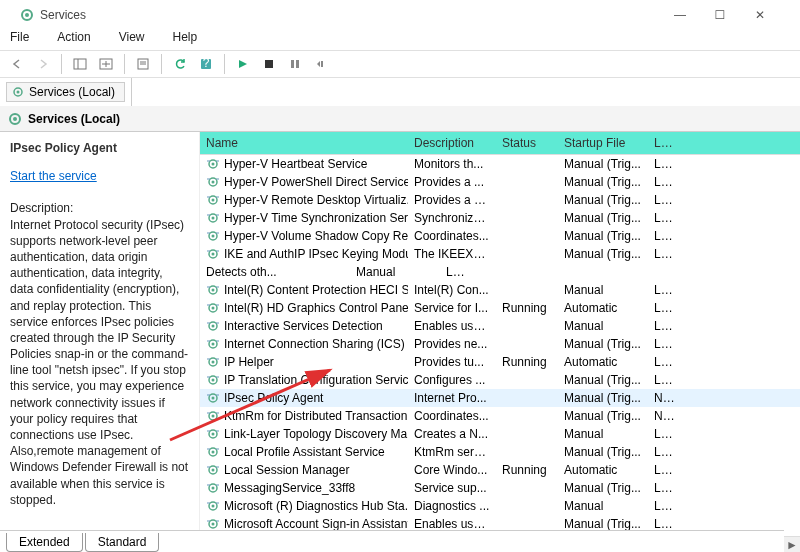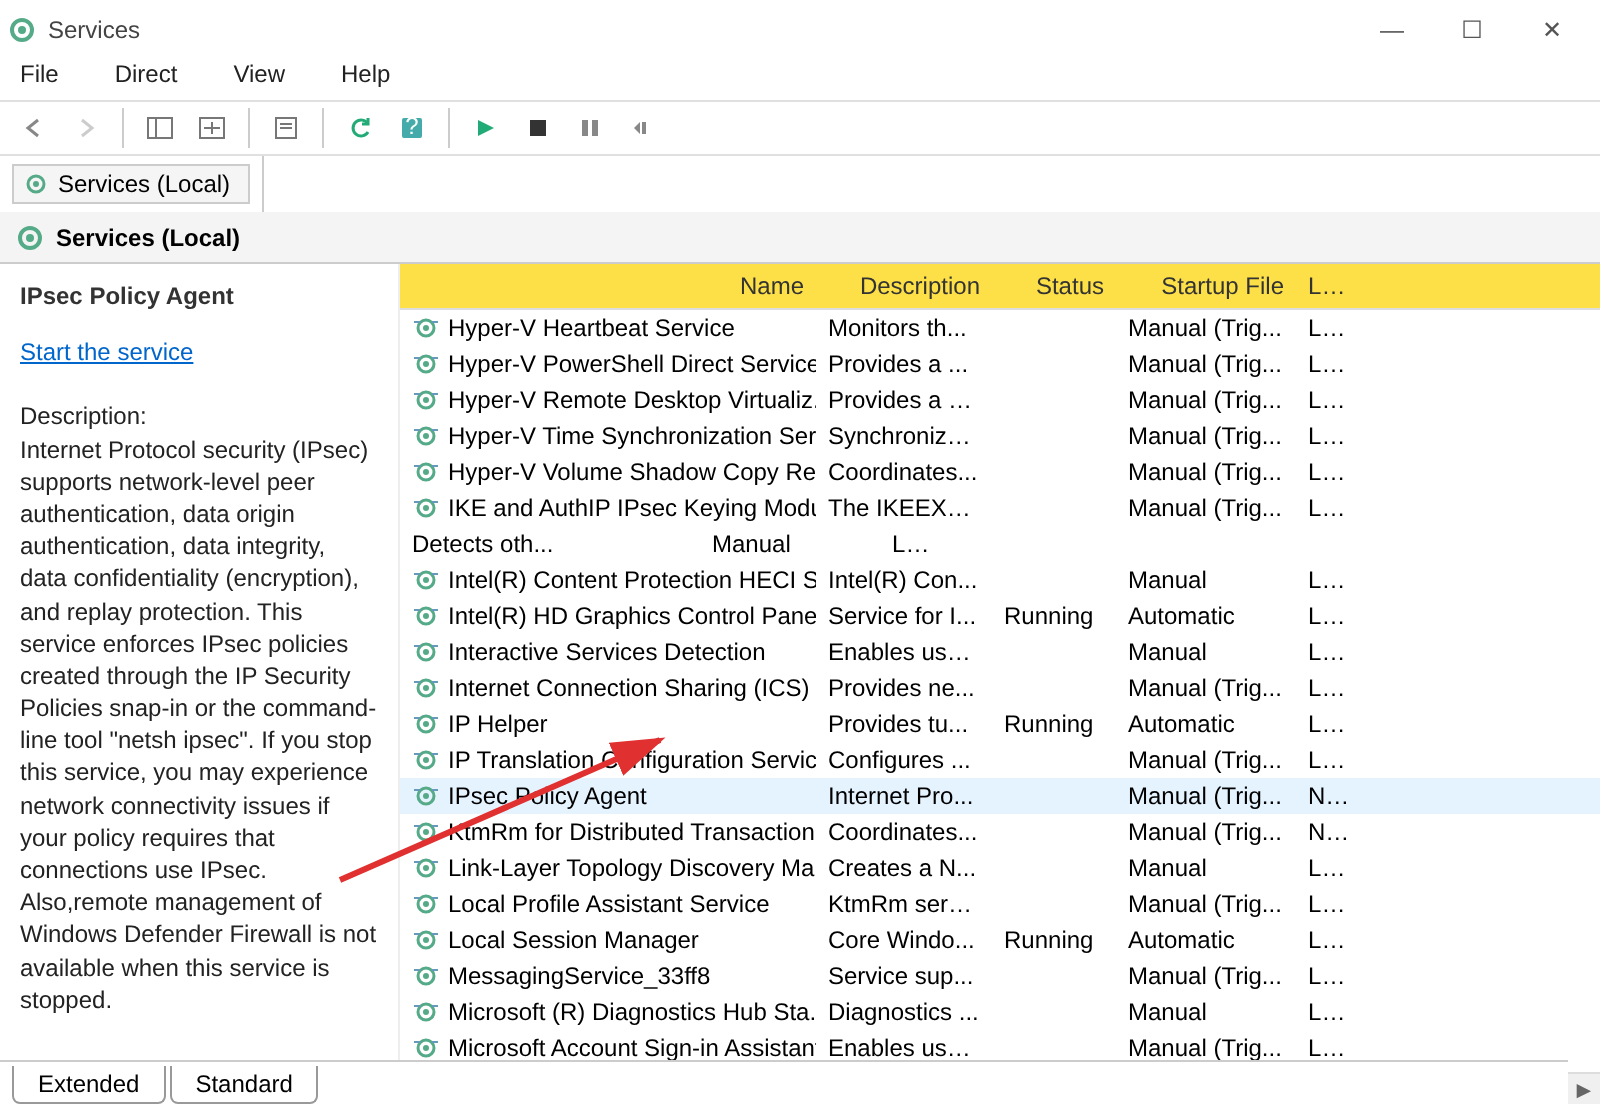--- a/index.html
+++ b/index.html
@@ -1,36 +1,36 @@
 <!DOCTYPE html>
 <html><head>
 <meta charset="utf-8">
 <style>
 * { box-sizing: border-box; font-family: "Segoe UI", Tahoma, sans-serif; font-size: 12px; }
 body { margin: 0; width: 800px; height: 552px; background: #fff; overflow: hidden; position: relative; }
-.titlebar { height: 30px; display: flex; align-items: center; padding: 0 4px; }
+.titlebar { height: 30px; display: flex; align-items: center; padding: 0 20px; }
 .titlebar .title { margin-left: 6px; color: #444; }
 .win-controls { margin-left: auto; display: flex; }
 .win-controls div { width: 40px; height: 30px; display: flex; align-items: center; justify-content: center; color: #555; }
 .menubar { height: 20px; display: flex; gap: 28px; padding: 0 10px; color: #222; }
 .toolbar { height: 28px; border-top: 1px solid #e0e0e0; border-bottom: 1px solid #e0e0e0; display: flex; align-items: center; padding: 0 6px; gap: 4px; }
 .tool-btn { width: 22px; height: 22px; display: flex; align-items: center; justify-content: center; border-radius: 2px; }
 .tool-sep { width: 1px; height: 20px; background: #ccc; margin: 0 3px; }
 .body { display: flex; height: calc(552px - 30px - 20px - 28px); flex-direction: column; }
 .tree-pane { width: 132px; border-right: 1px solid #ccc; padding: 4px 6px; }
 .tree-item { display: flex; align-items: center; gap: 4px; padding: 2px 4px; background: #f5f5f5; border: 1px solid #ccc; }
 .right-pane { flex: 1; display: flex; flex-direction: column; position: relative; }
 .pane-header { height: 26px; background: #f4f4f4; display: flex; align-items: center; gap: 6px; padding: 0 8px; border-bottom: 1px solid #ccc; }
 .pane-body { flex: 1; display: flex; overflow: hidden; }
 .detail-col { width: 200px; padding: 8px 10px; color: #222; line-height: 1.35; border-right: 1px solid #eee; overflow: hidden; }
 .detail-col h3 { font-size: 12px; font-weight: 600; margin: 0 0 12px 0; color: #333; }
 .link { color: #0066cc; text-decoration: underline; cursor: pointer; }
 .desc { margin-top: 16px; }
 .list-col { flex: 1; display: flex; flex-direction: column; overflow: hidden; }
-.grid-header { display: flex; border-bottom: 1px solid #ddd; background: #fde047; font-weight: 400; color: #333; text-align: right; }
+.grid-header { display: flex; border-bottom: 1px solid #ddd; background: #5eead4; font-weight: 400; color: #333; }
 .grid-header div, .row div.cell { padding: 4px 6px; overflow: hidden; white-space: nowrap; text-overflow: ellipsis; }
 .col-name { width: 208px; }
 .col-desc { width: 88px; }
 .col-status { width: 62px; }
 .col-startup { width: 90px; }
 .col-logon { width: 28px; }
 .rows { overflow-y: auto; overflow-x: hidden; flex: 1; }
 .row { display: flex; align-items: center; height: 18px; }
 .row.selected { background: #e5f3ff; }
 .row .col-name { display: flex; align-items: flex-start; gap: 4px; }
@@ -57,21 +57,21 @@
   <span class="title">Services</span>
   <div class="win-controls">
     <div>—</div>
     <div>☐</div>
     <div>✕</div>
   </div>
 </div>
 
 <div class="menubar">
   <span>File</span>
-  <span>Direct</span>
+  <span>Action</span>
   <span>View</span>
   <span>Help</span>
 </div>
 
 <div class="toolbar">
   <div class="tool-btn">
       <svg width="12" height="12">
         <path d="M8 2 L3 6 L8 10" fill="none" stroke="#888" stroke-width="1.5"></path>
       </svg>
     </div>

